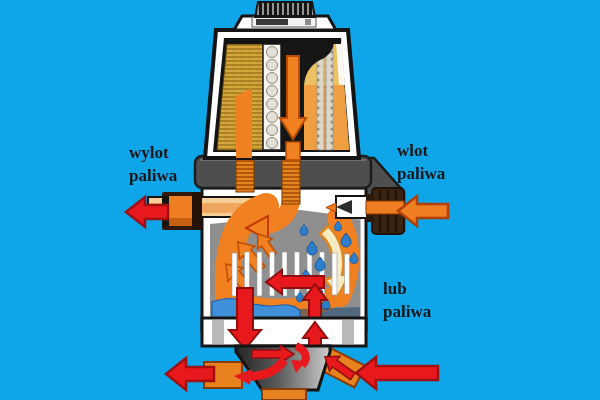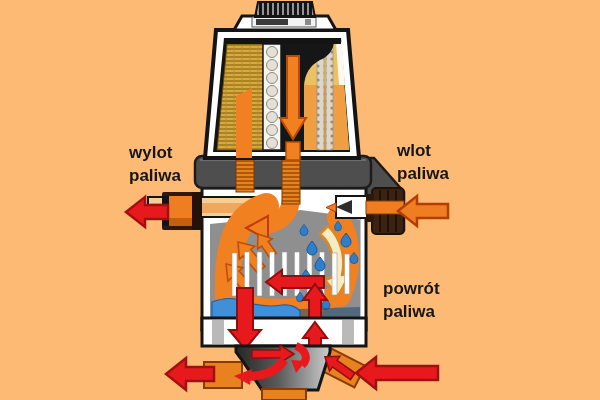--- a/index.html
+++ b/index.html
@@ -1,17 +1,17 @@
 <!DOCTYPE html>
 <html><head>
 <meta charset="utf-8">
 <style>
   html,body{margin:0;padding:0;background:#fff;}
-  .stage{position:relative;width:600px;height:400px;background:#fdba74;overflow:hidden;
-         font-family:Liberation Sans, sans-serif;}
+  .stage{position:relative;width:600px;height:400px;background:#0ea5e9;overflow:hidden;
+         font-family:Liberation Serif, serif;}
   .stage svg{position:absolute;left:0;top:0;}
   .label{position:absolute;font-weight:bold;font-size:17px;line-height:23px;color:#161616;}
   .label span{display:block;white-space:nowrap;}
 </style>
 </head>
 <body>
 
 <div class="stage">
 <svg width="600" height="400" viewBox="0 0 600 400">
   <defs>
@@ -230,16 +230,16 @@
 
   <div class="label" style="left:129px;top:141px">
     <span>wylot</span>
     <span>paliwa</span>
   </div>
   <div class="label" style="left:397px;top:139px">
     <span>wlot</span>
     <span>paliwa</span>
   </div>
   <div class="label" style="left:383px;top:277px">
-    <span>powrót</span>
+    <span>lub</span>
     <span>paliwa</span>
   </div>
 </div>
 
 </body></html>

